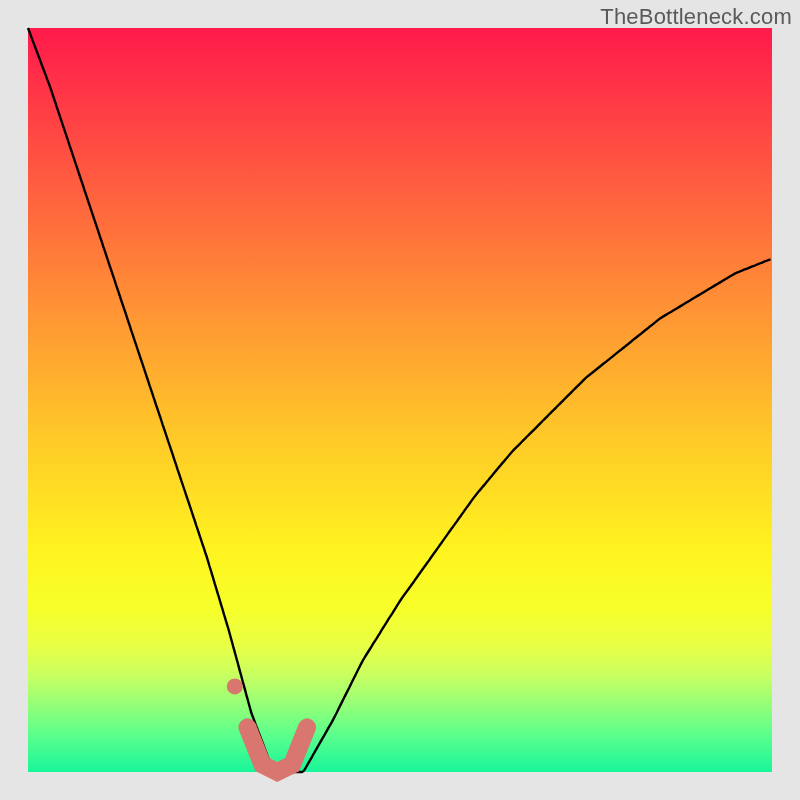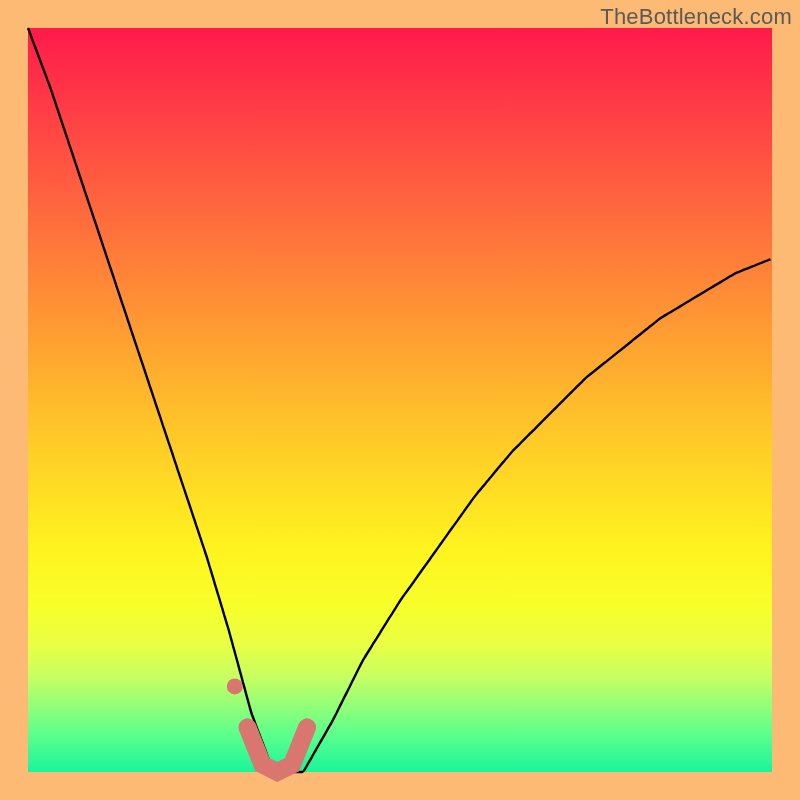--- a/index.html
+++ b/index.html
@@ -10,21 +10,21 @@
     background: #000;
     font-family: Arial, Helvetica, sans-serif;
     overflow: hidden;
   }
   .frame {
     position: absolute;
     left: 0;
     top: 0;
     width: 800px;
     height: 800px;
-    background: #fdba74;
+    background: #e5e5e5;
   }
   .plot {
     position: absolute;
     left: 28px;
     top: 28px;
     width: 744px;
     height: 744px;
     background: linear-gradient(to bottom,
       #ff1a4b 0%,
       #ff3a46 10%,

